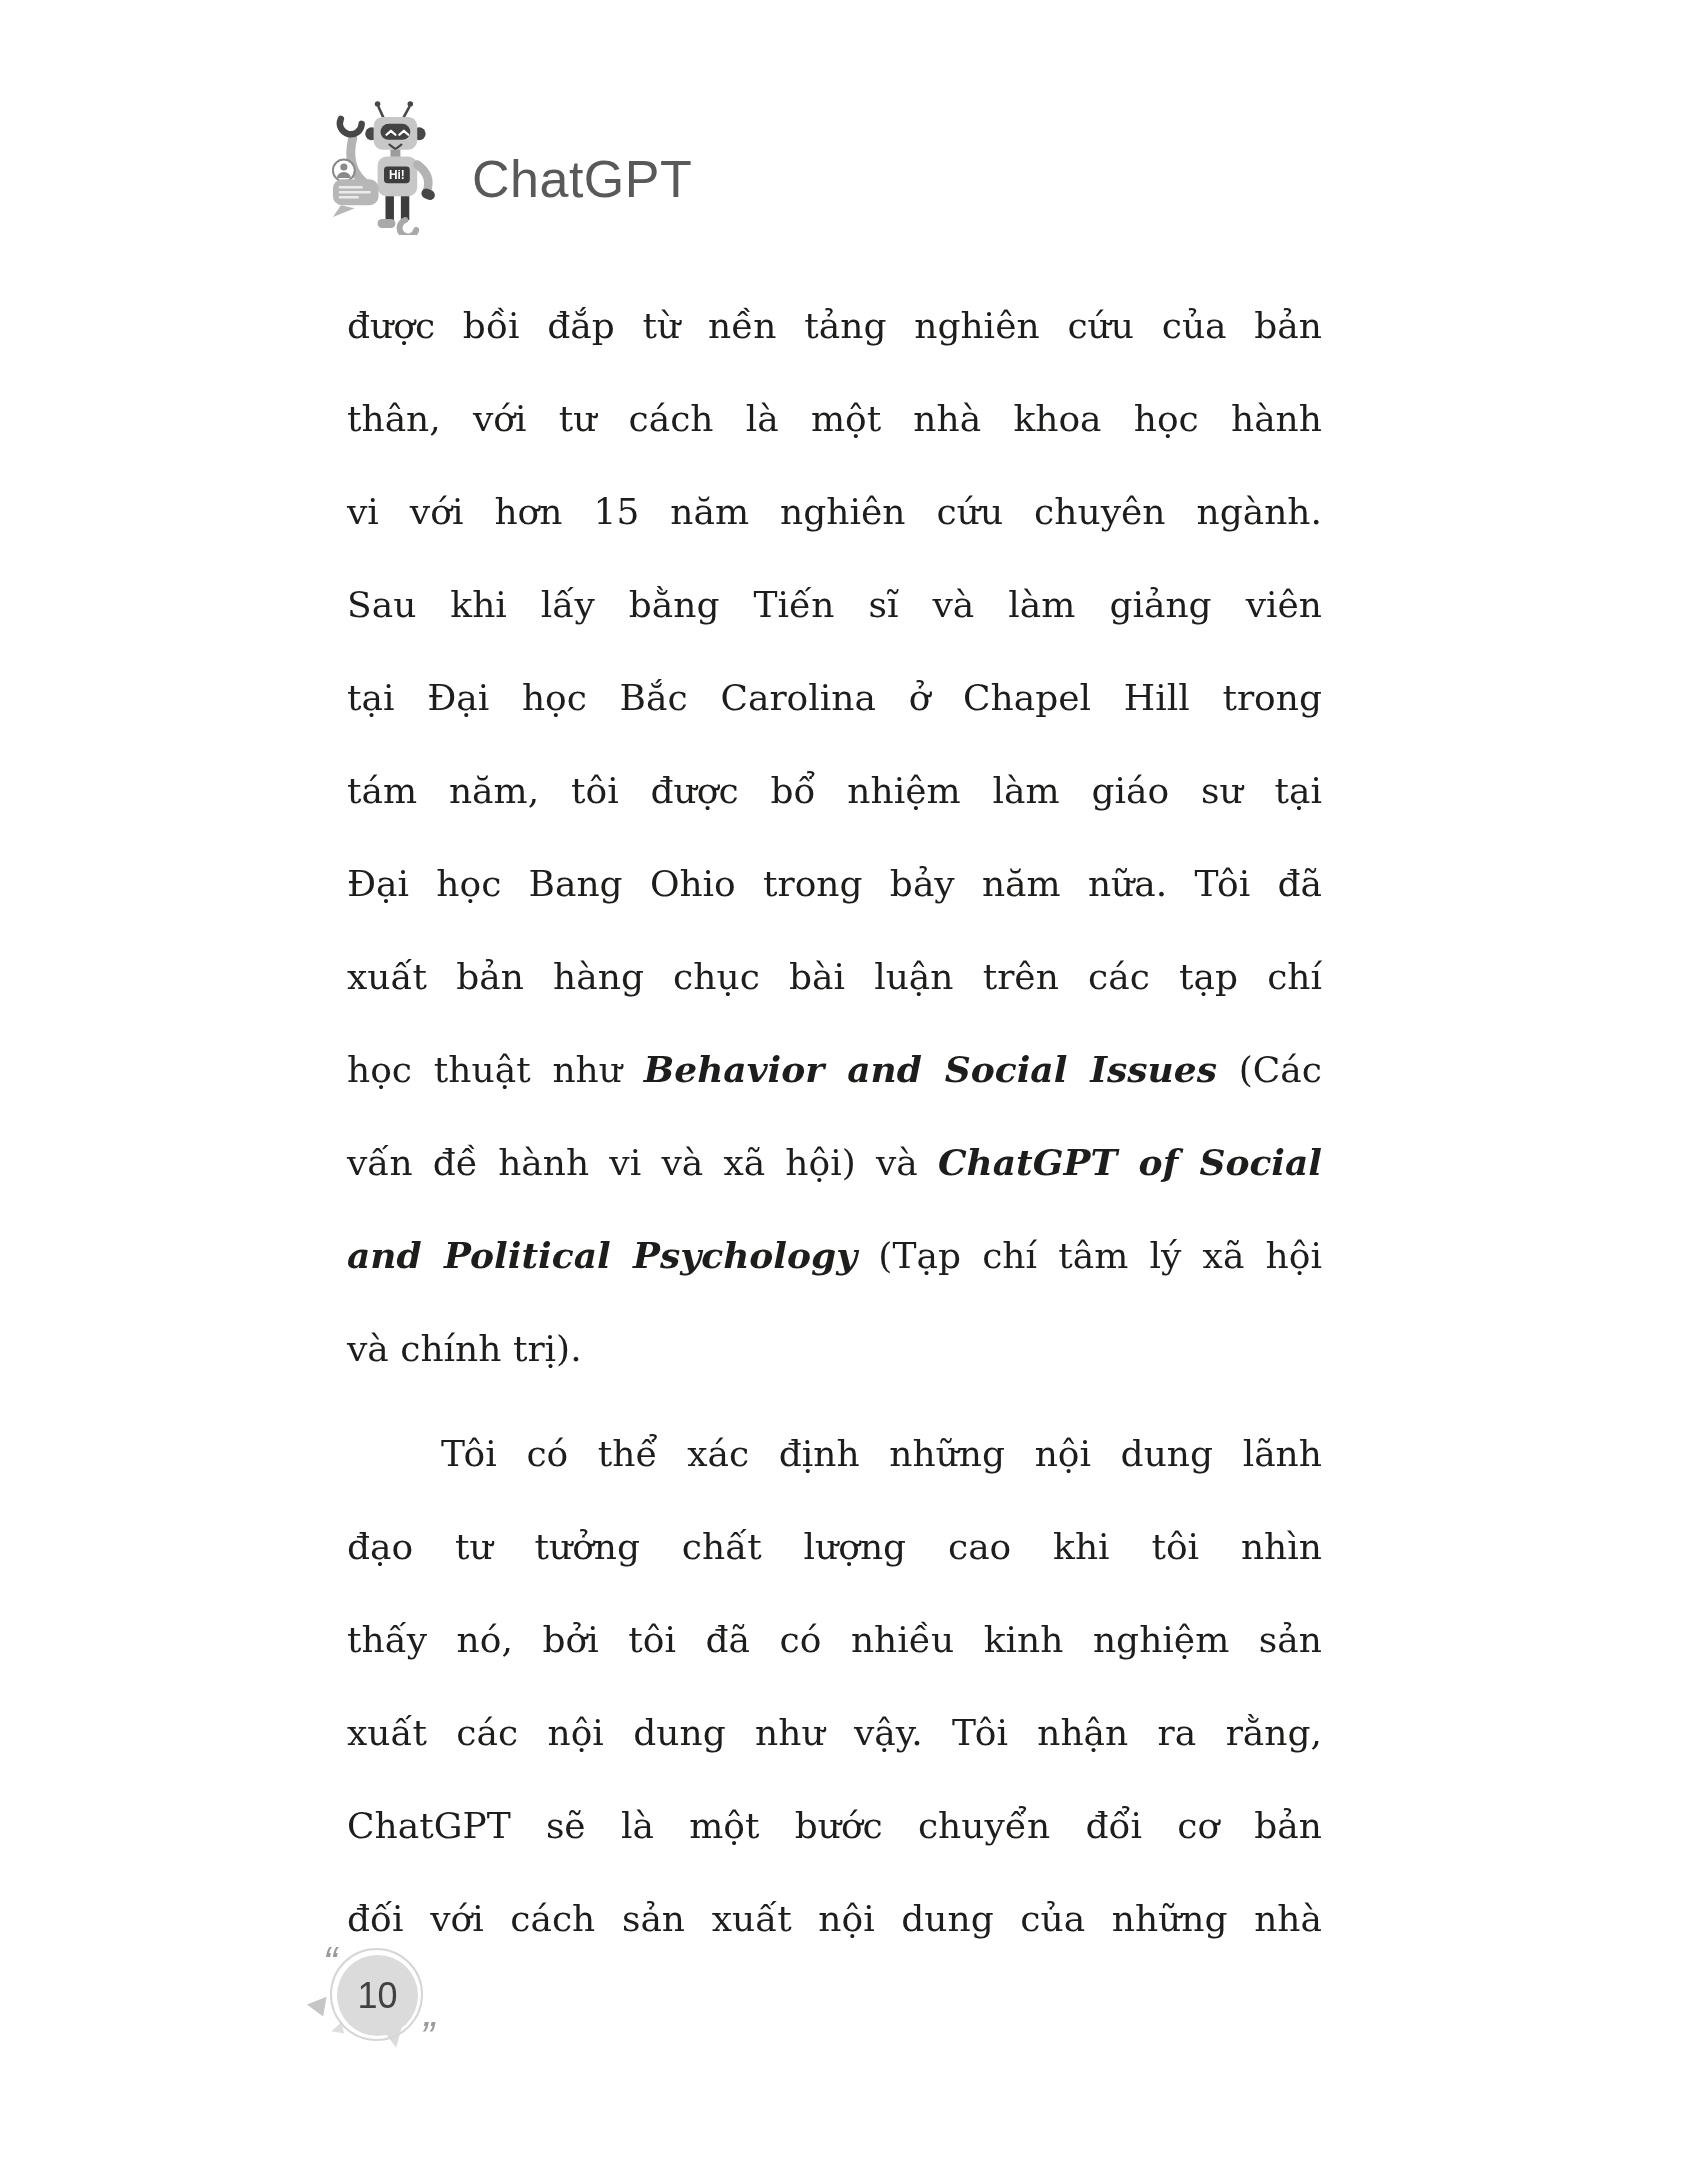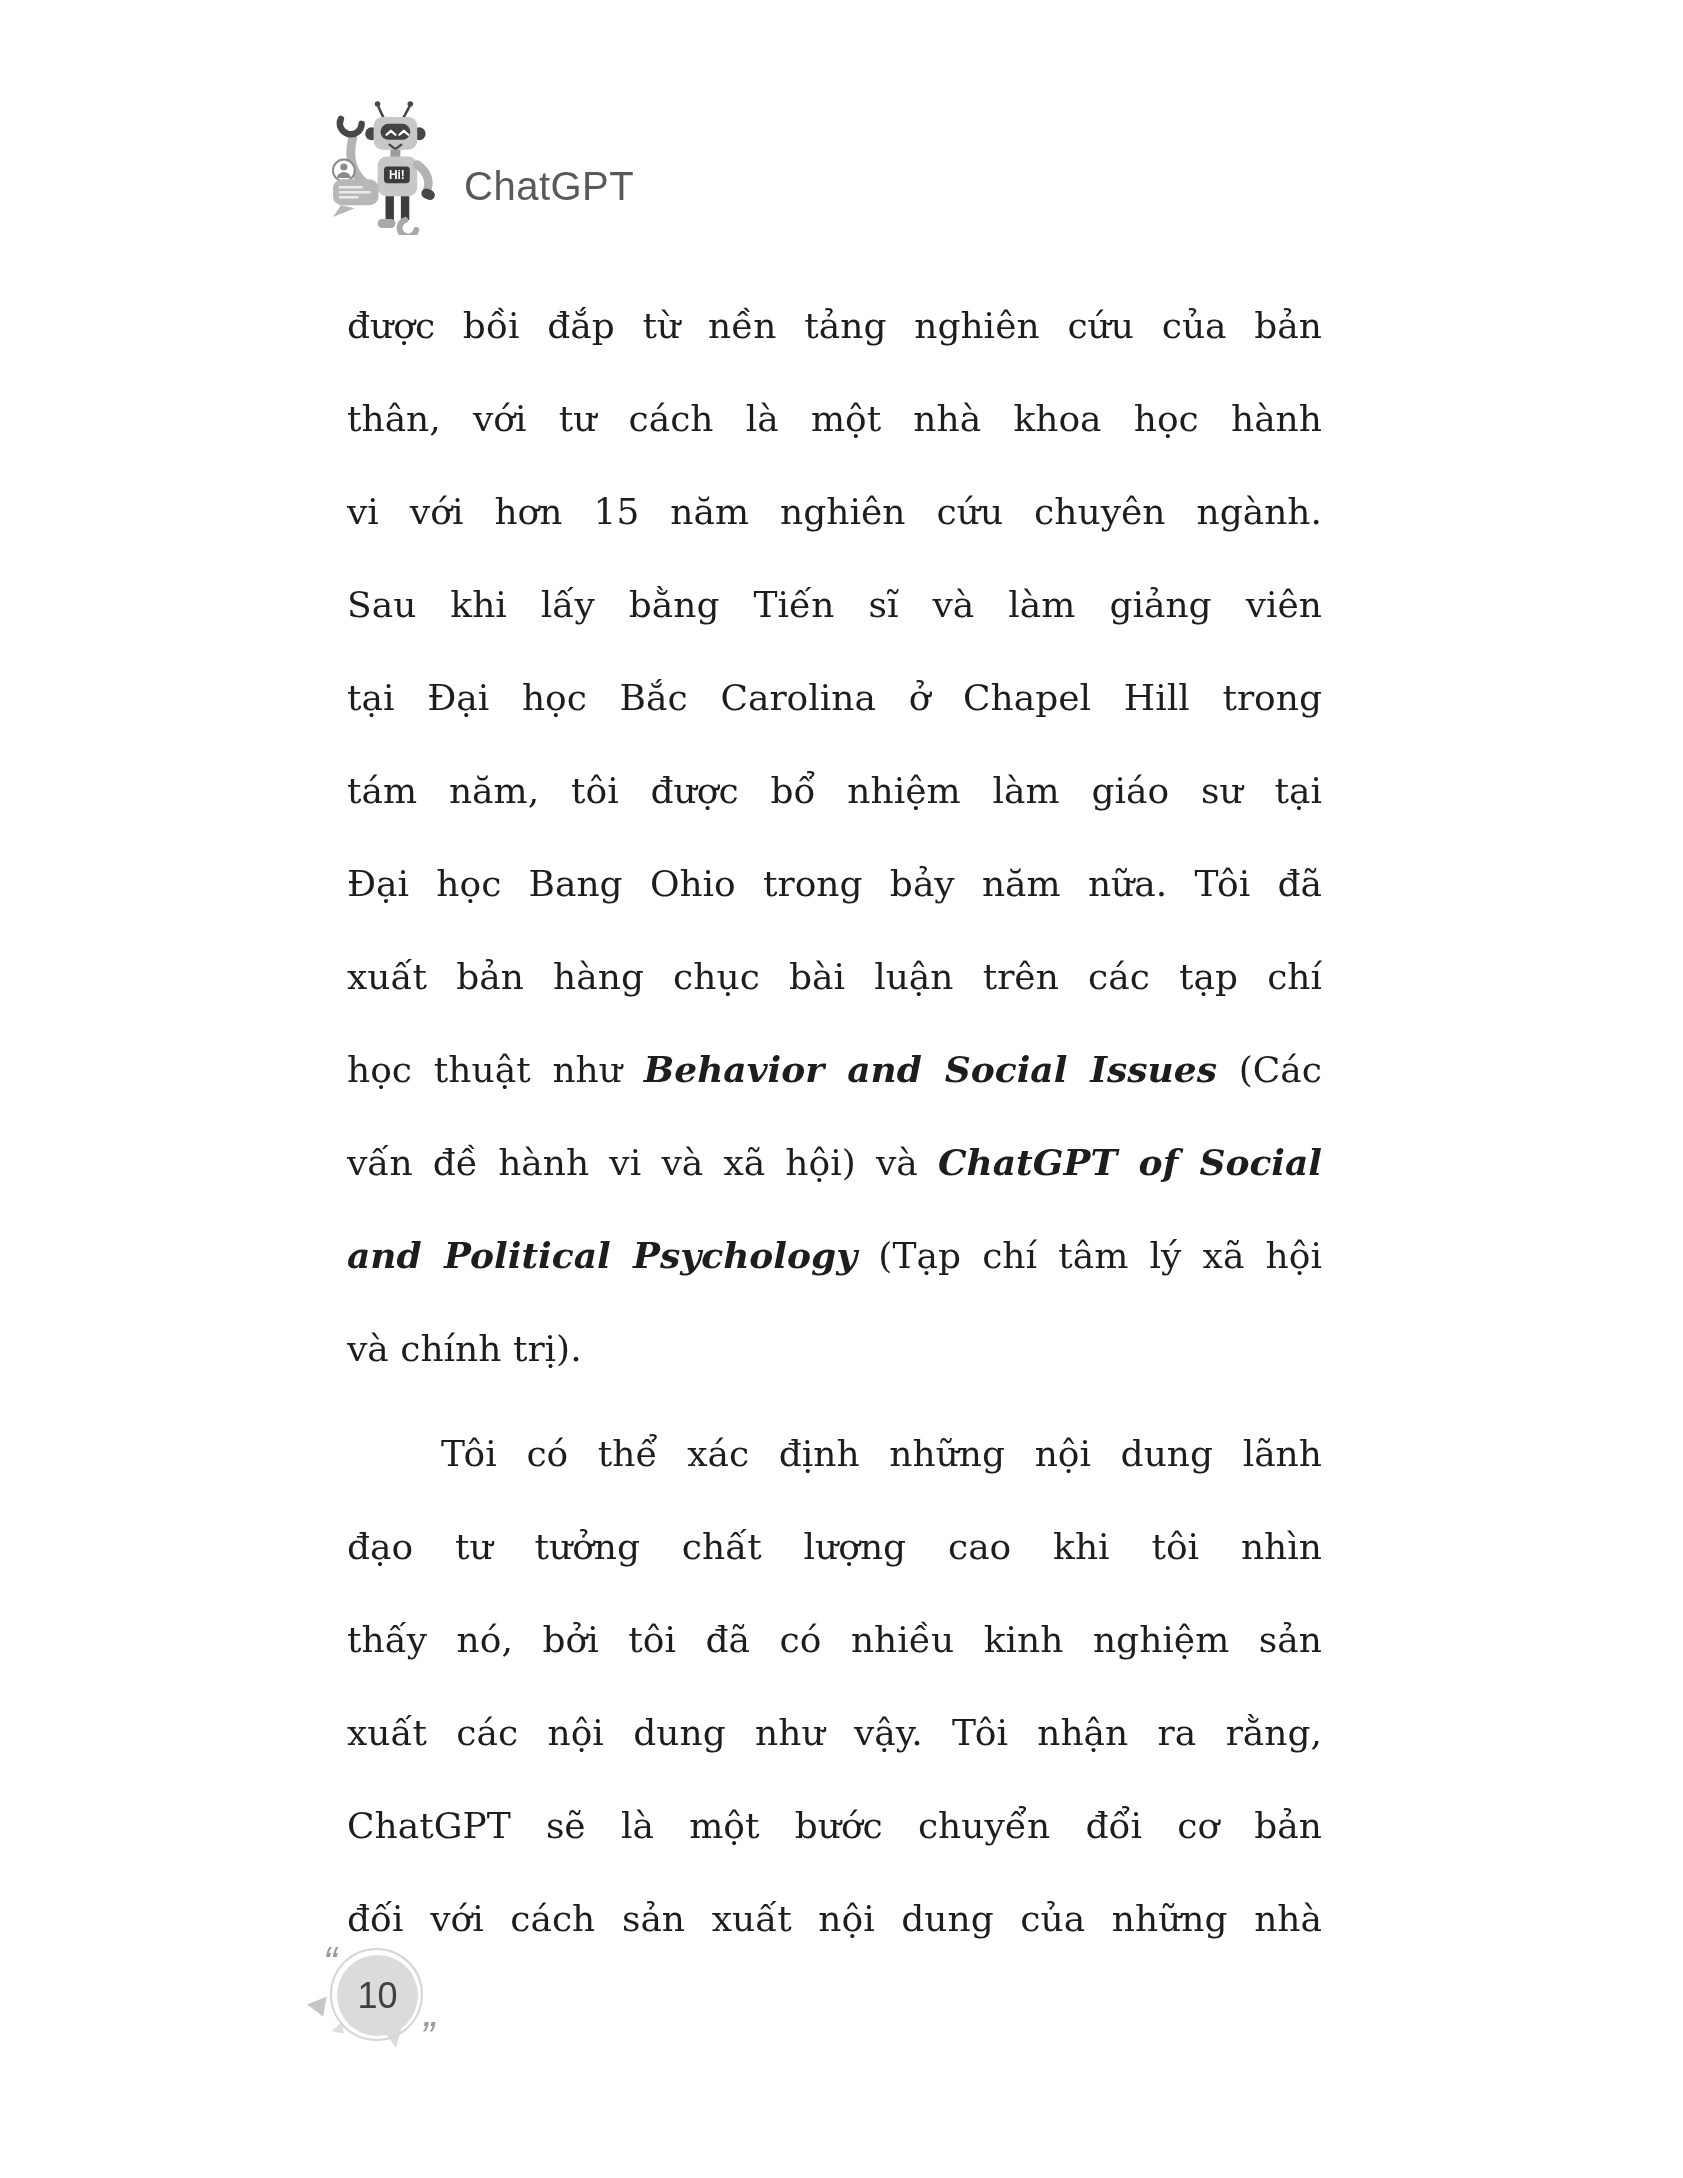--- a/index.html
+++ b/index.html
@@ -8,26 +8,26 @@
     background: #ffffff;
     font-family: "DejaVu Serif", "Liberation Serif", serif;
     position: relative;
     overflow: hidden;
   }
   .sheet { position: absolute; inset: 0; }
 
   
   .logo {
     position: absolute; left: 327px; top: 94px;
-    display: flex; align-items: flex-end; gap: 20px;
+    display: flex; align-items: flex-end; gap: 28px;
     height: 141px;
   }
   .brand {
     font-family: "Liberation Sans", sans-serif;
-    font-size: 40px; color: #59595c;
+    font-size: 52px; color: #59595c;
     margin-bottom: 26px; letter-spacing: 0.5px;
   }
 
   
   .text-block {
     position: absolute; left: 347px; top: 279px;
     width: 975px;
     font-size: 36px; color: #1d1d1b;
   }
   .para + .para { margin-top: 12px; }

